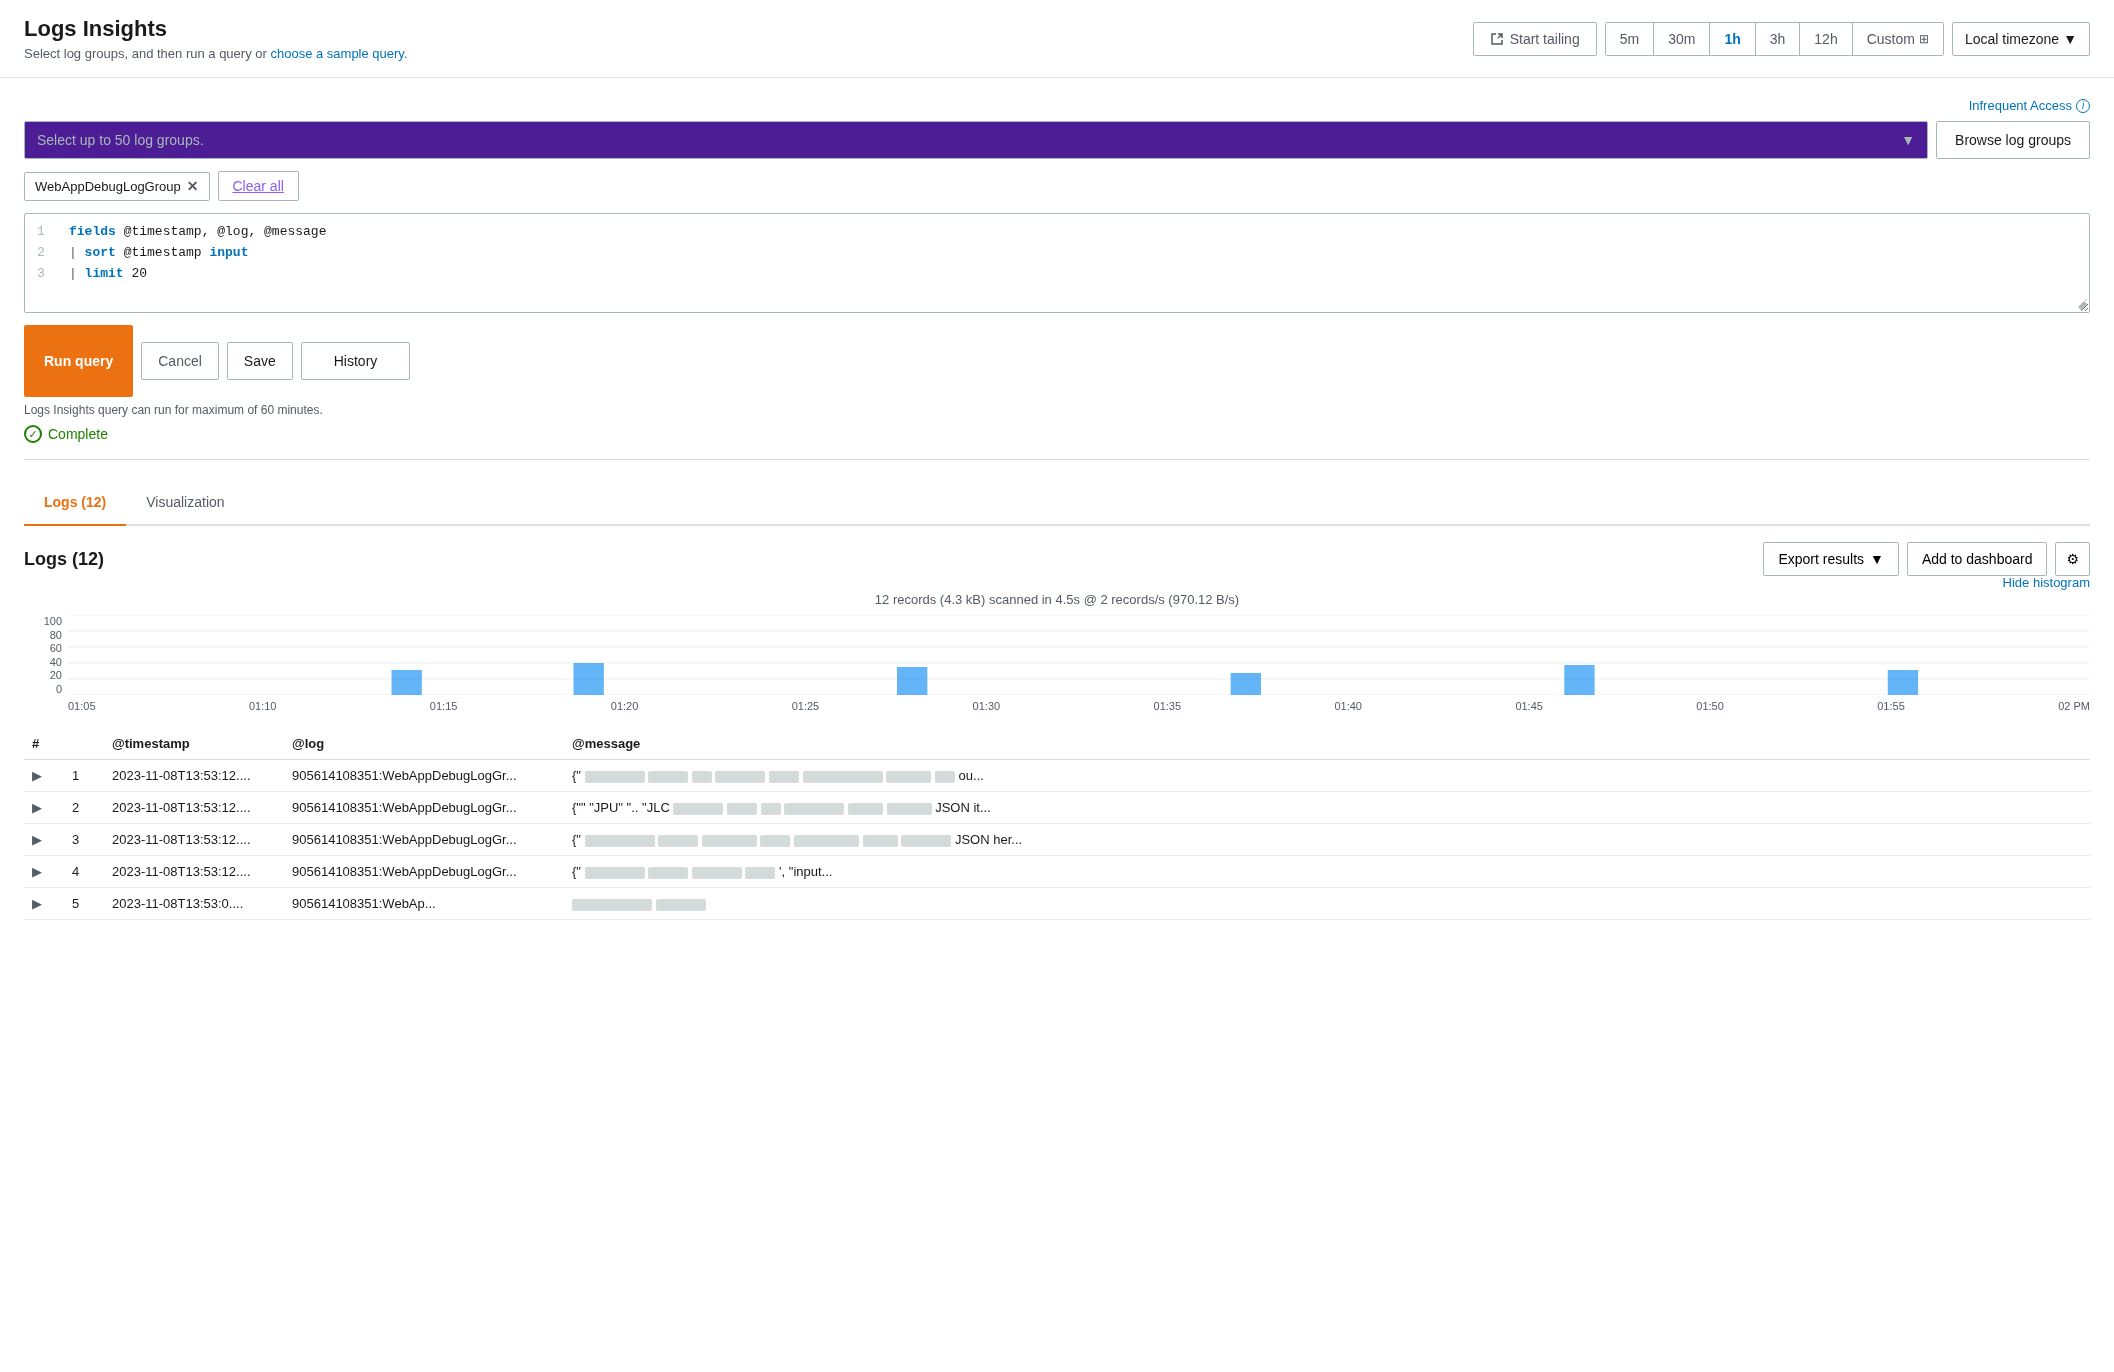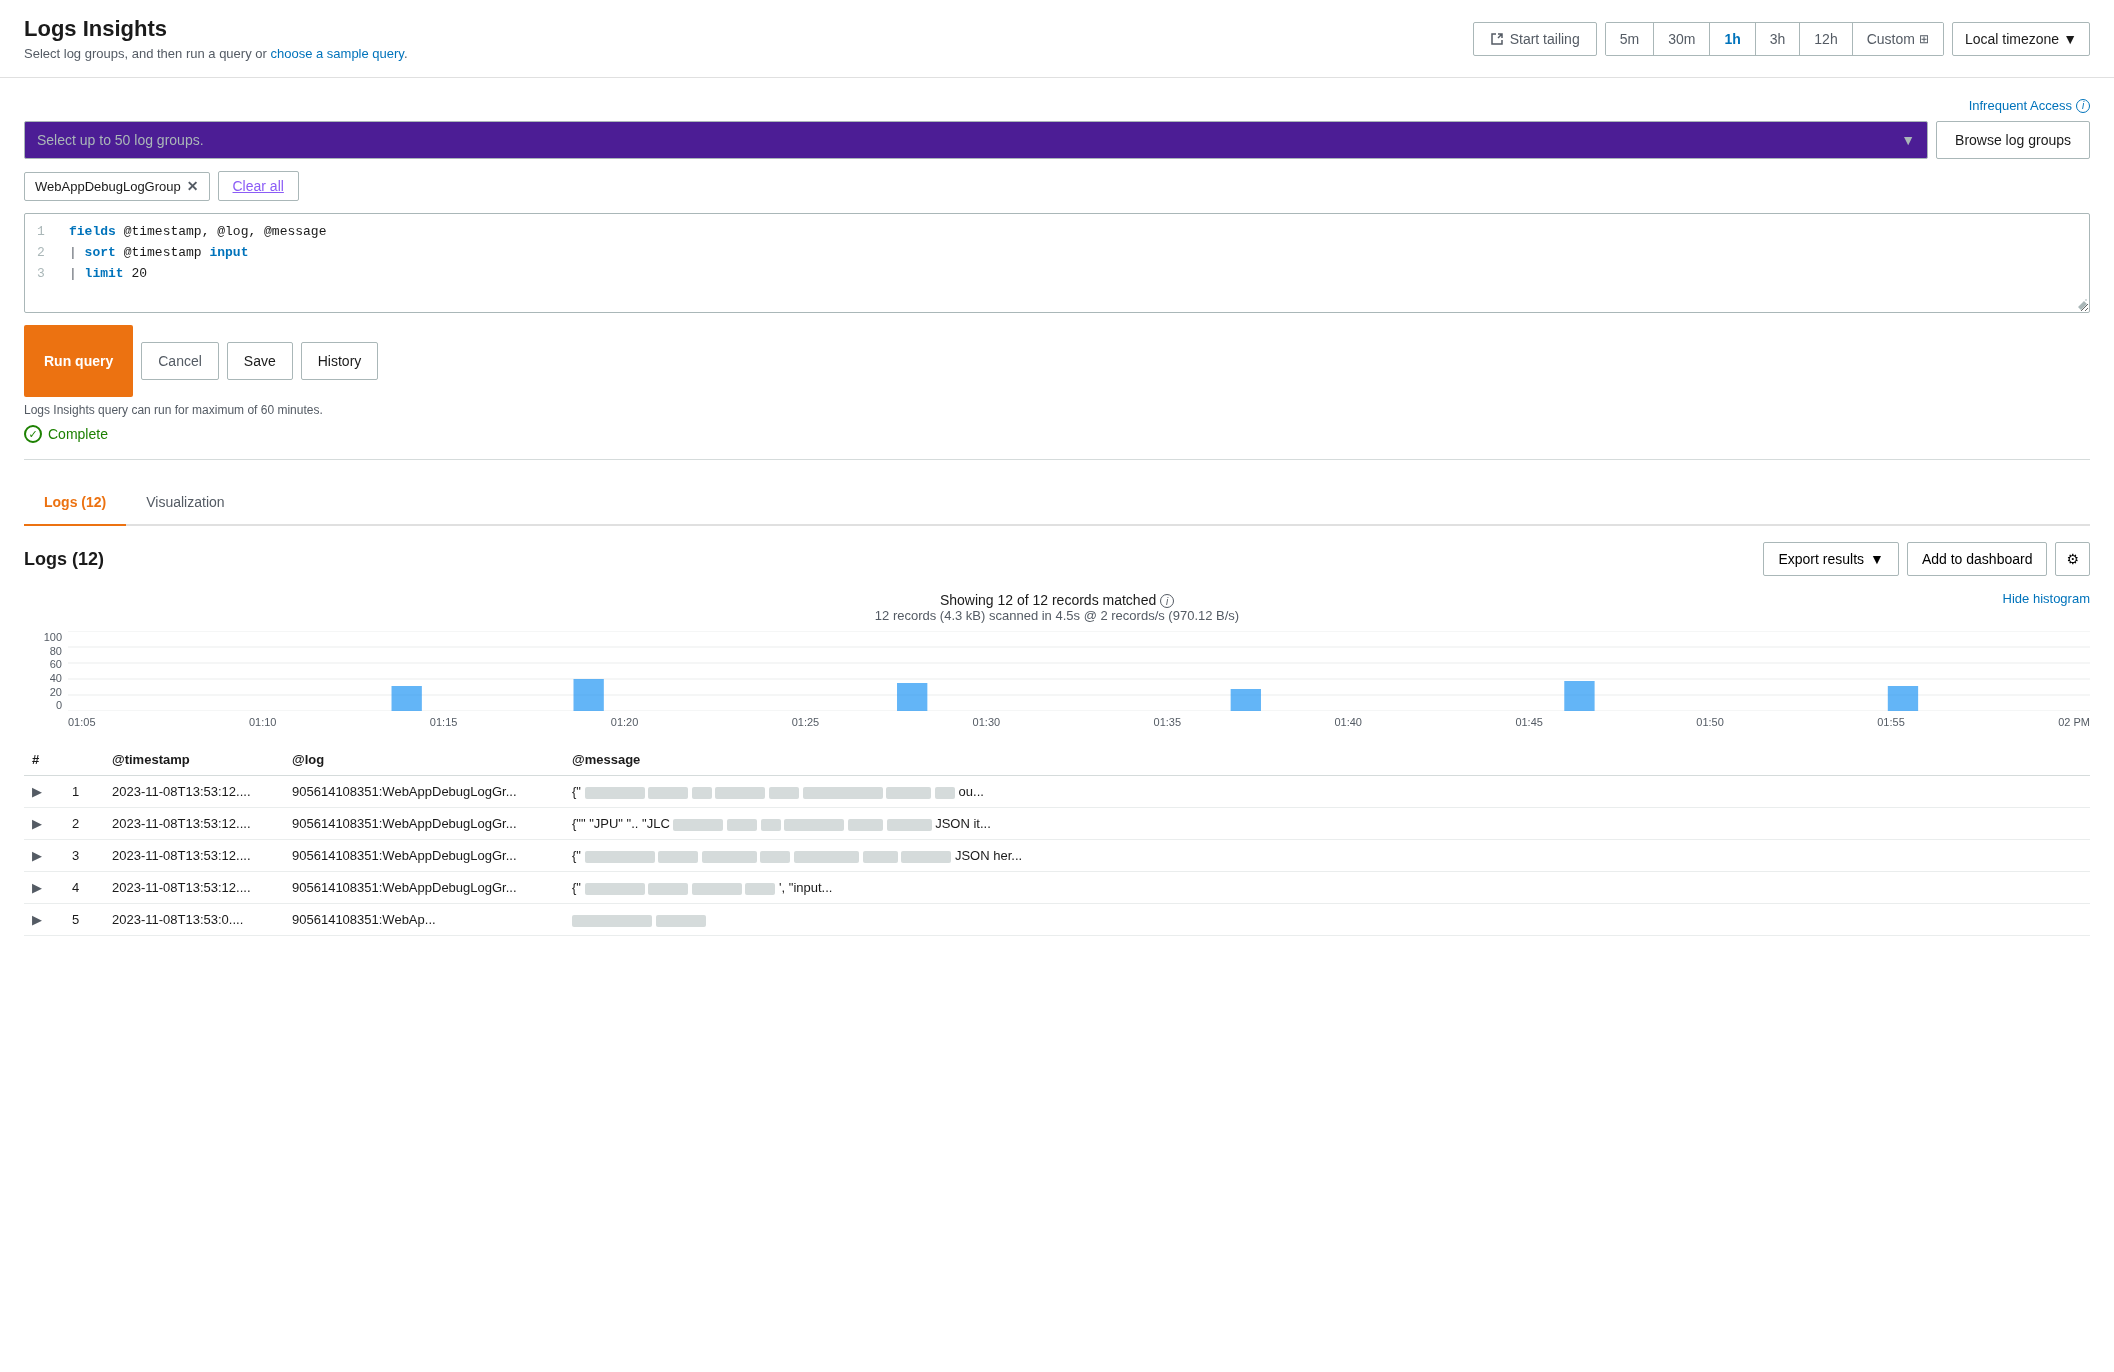--- a/index.html
+++ b/index.html
@@ -251,21 +251,21 @@
       border: 1px solid #aab7b8;
       padding: 10px 16px;
       font-size: 14px;
       color: #1a1a1a;
       border-radius: 2px;
       cursor: pointer;
     }
     .history-btn {
       background: #fff;
       border: 1px solid #aab7b8;
-      padding: 10px 16px;
+      padding: 10px 32px;
       font-size: 14px;
       color: #1a1a1a;
       border-radius: 2px;
       cursor: pointer;
     }
     .query-note {
       font-size: 12px;
       color: #545b64;
       margin-bottom: 8px;
     }
@@ -596,24 +596,20 @@
       </button>
       <button class="add-dashboard-btn">Add to dashboard</button>
       <button class="settings-icon-btn">
         <span>⚙</span>
       </button>
     </div>
   </div>
 
   <div class="stats-bar">
     <div style="position:relative;">
-      <div class="showing">
-        <span>Showing 12 of 12 records matched</span>
-        <span style="display:inline-flex;align-items:center;justify-content:center;width:14px;height:14px;border:1.5px solid #545b64;border-radius:50%;font-size:10px;font-style:italic;color:#545b64;vertical-align:middle;">i</span>
-      </div>
       <div class="scan-info">12 records (4.3 kB) scanned in 4.5s @ 2 records/s (970.12 B/s)</div>
       <a href="#" class="hide-histogram-link">Hide histogram</a>
     </div>
   </div>
 
   <div class="histogram-container">
     <div class="histogram-y-labels">
       <span>100</span>
       <span>80</span>
       <span>60</span>

